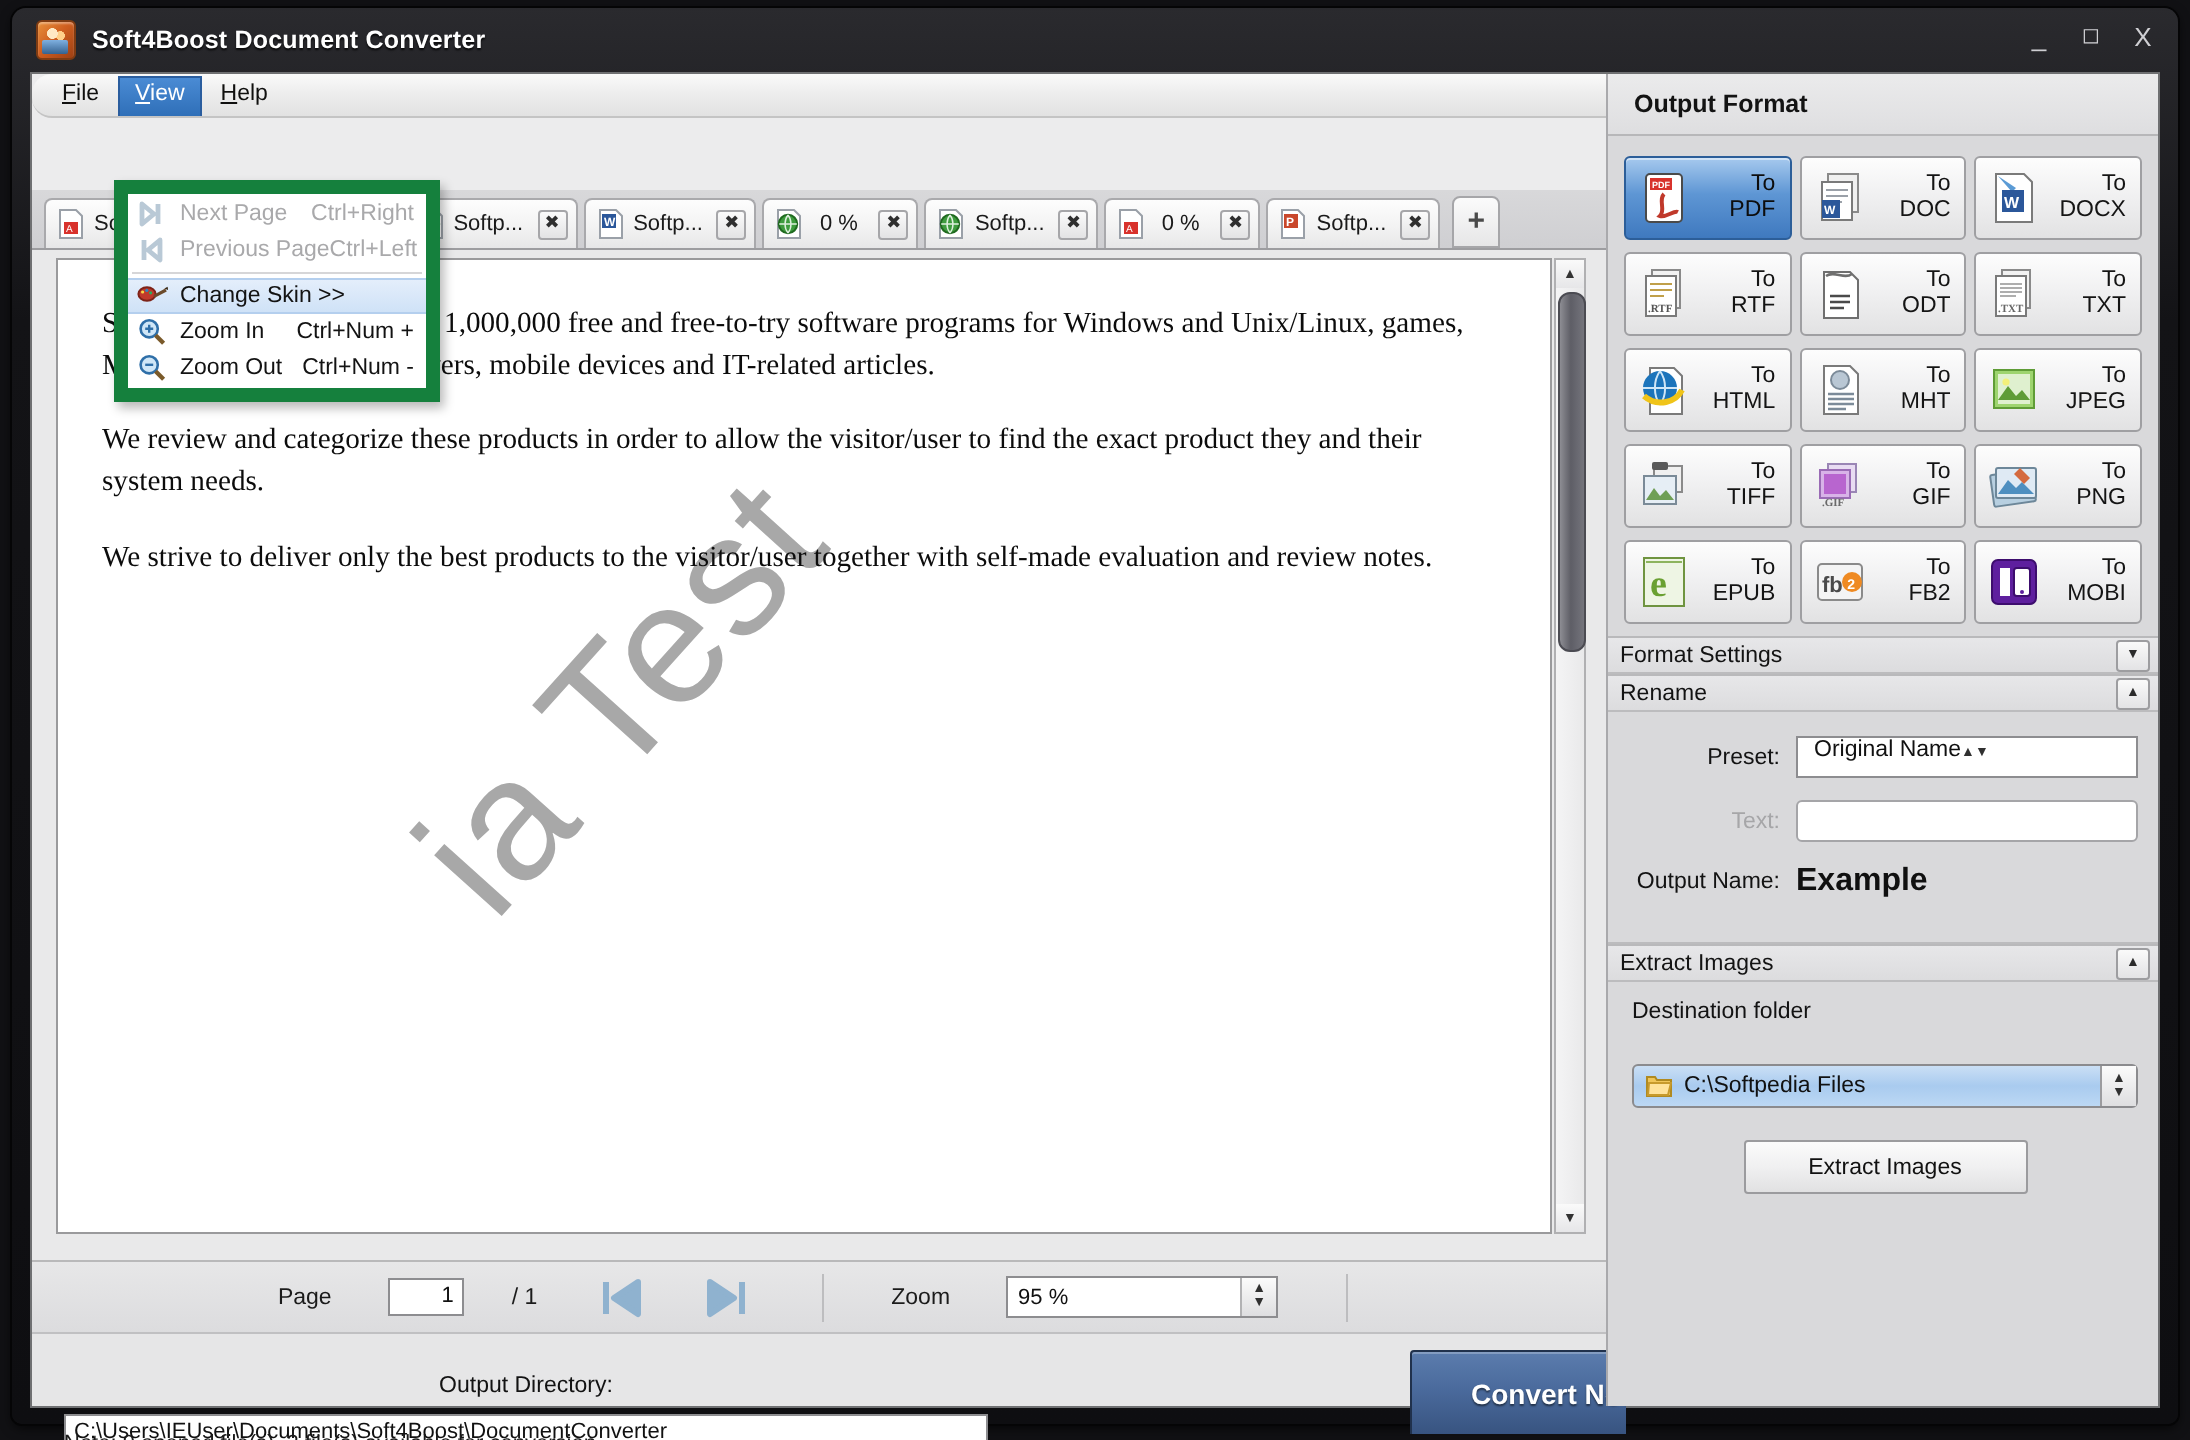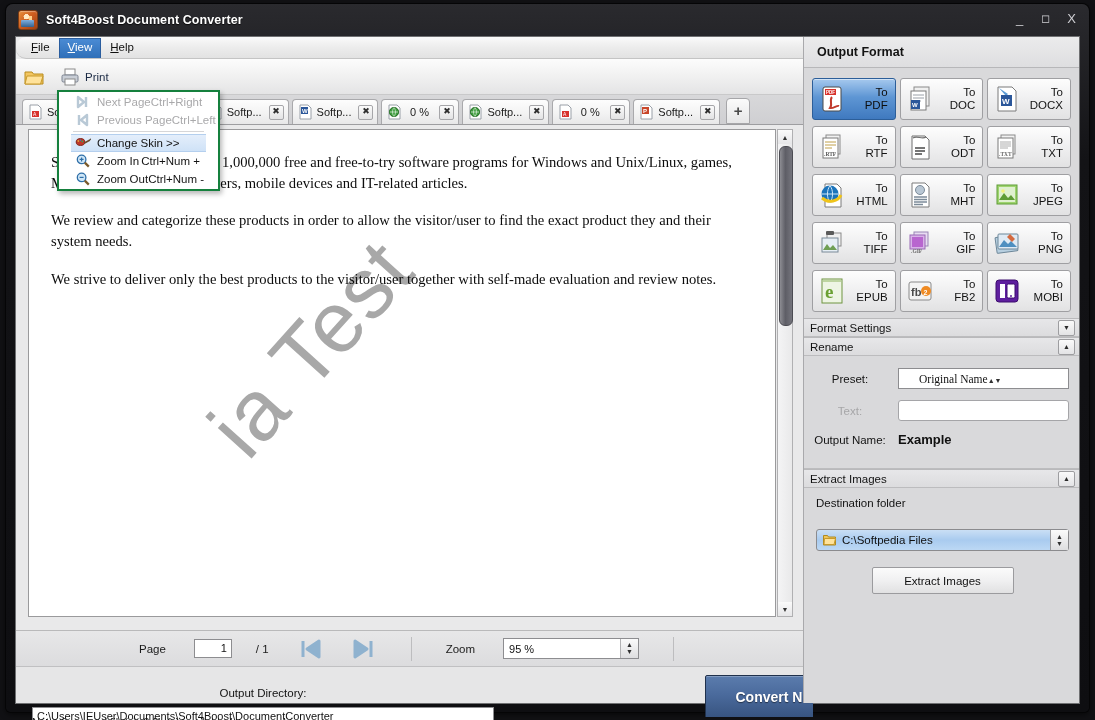--- a/index.html
+++ b/index.html
@@ -322,32 +322,32 @@
   }
   .sec-arrow {
     width: 15px; height: 14px;
     background: linear-gradient(180deg,#fafafa,#e3e3e5);
     border: 1px solid #9d9da0; border-radius: 2px;
     display: flex; align-items: center; justify-content: center;
     font-size: 7px; color: #2b2b2b;
   }
   .rename-body { padding: 12px 10px 10px 6px; }
   .fld-row { display: flex; align-items: center; margin-bottom: 11px; }
-  .fld-lab { width: 80px; text-align: center; padding-right: 8px; font-size: 11.5px; color: #131313; }
+  .fld-lab { width: 80px; text-align: right; padding-right: 8px; font-size: 11.5px; color: #131313; }
   .fld-lab.dim { color: #a6a6a8; }
   .fld-combo {
     flex: 1; height: 21px; background: #fff; border: 1px solid #8d8d90;
-    box-sizing: border-box; position: relative; display: flex; align-items: center;
-    padding-left: 20px; font-size: 11.5px; color: #111; font-family: Liberation Serif, serif;
+    box-sizing: border-box; position: relative; display: flex; align-items: flex-start;
+    padding-left: 8px; font-size: 11.5px; color: #111;
   }
   .fld-input {
     flex: 1; height: 21px; background: #fff; border: 1px solid #a5a5a8;
     border-radius: 3px; box-sizing: border-box;
   }
-  .out-name { font-size: 13px; font-weight: bold; color: #101010; }
+  .out-name { font-size: 16px; font-weight: bold; color: #101010; }
 
   .ex-body { padding: 9px 10px 8px 12px; }
   .ex-lab { font-size: 11.5px; color: #131313; margin-bottom: 20px; }
   .dest-combo {
     height: 22px; border: 1px solid #8b8b8e; border-radius: 3px;
     background: linear-gradient(180deg,#cadff5 0%, #a9cbef 50%, #bcd8f4 100%);
     display: flex; align-items: center; padding-left: 6px; box-sizing: border-box;
     position: relative; font-size: 11.5px; color: #111;
   }
   .folder-ico { width: 13px; height: 12px; margin-right: 6px; flex: 0 0 13px;}
@@ -365,24 +365,24 @@
     font-size: 11.5px; color: #111;
     display: flex; align-items: center; justify-content: center;
   }
   .rp-divline { height: 1px; background: #bcbcbe; }
 
   
   .dropdown {
     position: absolute; left: 41px; top: 53px;
     width: 163px;
     background: #ffffff;
-    border: 2px solid #15803d;
+    border: 7px solid #15803d;
     box-shadow: 2px 3px 5px rgba(0,0,0,.28);
     z-index: 50;
-    padding: 1px 12px;
+    padding: 1px 0;
     box-sizing: border-box;
   }
   .dd-item {
     height: 18px; display: flex; align-items: center;
     font-size: 11.5px; color: #131313; padding-left: 4px; box-sizing: border-box;
     position: relative;
   }
   .dd-item.disabled { color: #a9a9ab; }
   .dd-item.hi {
     background: linear-gradient(180deg,#e4eefb 0%, #cfe2f7 100%);
@@ -410,36 +410,20 @@
     </div>
 
     <div class="client">
 
       <div class="menubar">
         <div class="menu-item"><u>F</u><span>ile</span></div>
         <div class="menu-item open"><u>V</u><span>iew</span></div>
         <div class="menu-item"><u>H</u><span>elp</span></div>
       </div>
 
-      <div class="toolbar">
-        <div class="tb-btn">
-          <svg class="tb-ico" viewBox="0 0 20 20">
-            <path d="M1 5h7l1.5 2H19v10H1z" fill="#f3c661" stroke="#b98c1f"></path>
-            <path d="M3 9h16l-2.5 8H1z" fill="#ffe29a" stroke="#c79a2c"></path>
-          </svg>
-        </div>
-        <div class="tb-btn">
-          <svg class="tb-ico" viewBox="0 0 20 20">
-            <rect x="5" y="2" width="10" height="6" fill="#fff" stroke="#8a8a8a"></rect>
-            <rect x="2" y="8" width="16" height="7" rx="1.4" fill="#c9ced6" stroke="#7b8290"></rect>
-            <rect x="5" y="12" width="10" height="6" fill="#fff" stroke="#8a8a8a"></rect>
-          </svg>
-          <span>Print</span>
-        </div>
-      </div>
 
       <div class="tabstrip">
 
         <div class="tab">
           <svg class="ficon" viewBox="0 0 15 16">
             <path d="M2 1h8l3 3v11H2z" fill="#fff" stroke="#9aa0a8"></path>
             <path d="M4 7h7v6H4z" fill="#d8322c"></path>
               <text x="5" y="12" font-size="5" fill="#fff" font-family="Liberation Sans">A</text>
           </svg>
           <span class="tlabel">Softp...</span>

